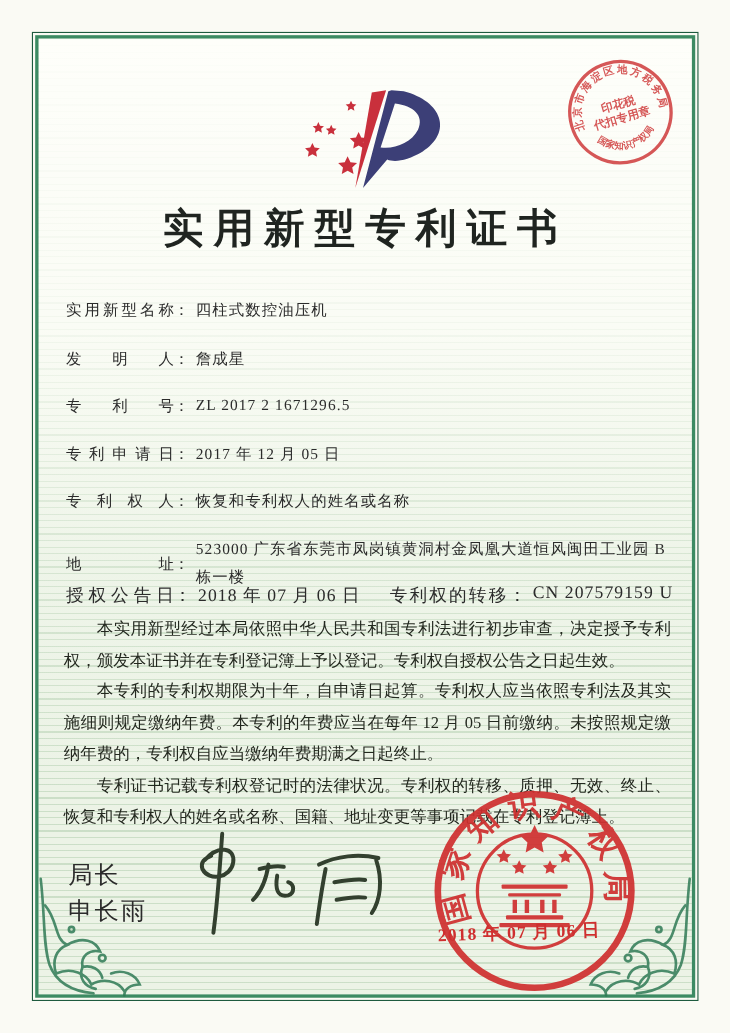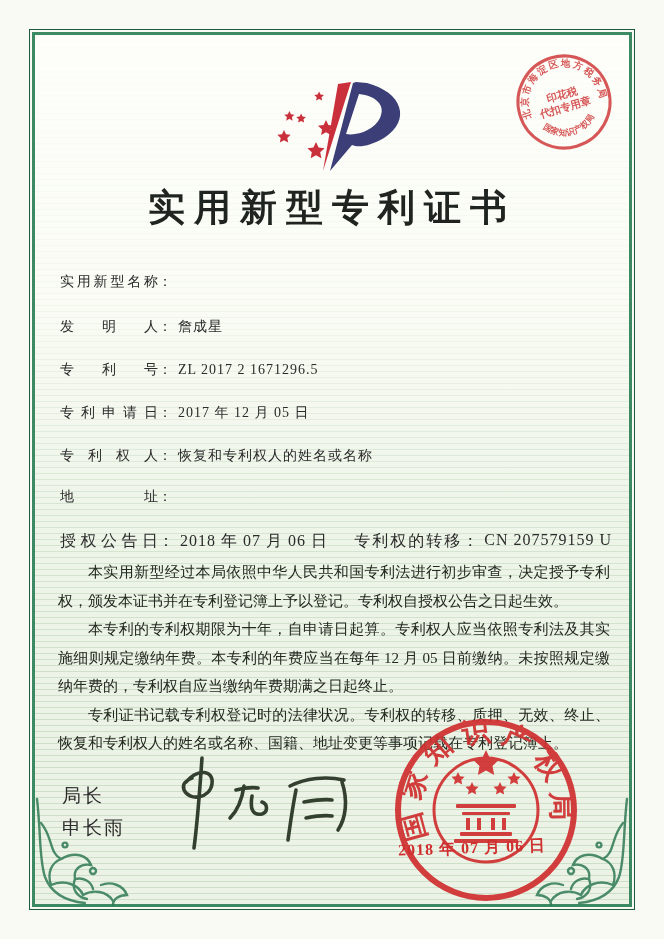--- a/index.html
+++ b/index.html
@@ -29,21 +29,21 @@
   .fields{position:absolute;left:60px;top:0;width:552px;}
   .frow{position:absolute;left:0;display:flex;font-size:14px;align-items:center;}
   .flabel{display:inline-block;width:98px;text-align:justify;text-align-last:justify;flex:0 0 98px;}
   .fcolon{flex:0 0 auto;}
   .fvalue{margin-left:6px;letter-spacing:1px;}
   .frow.addr .fvalue{width:430px;line-height:25px;}
   .dualrow{position:absolute;left:0;width:552px;display:flex;justify-content:space-between;font-size:16px;align-items:center;}
   .dualrow .pair{display:flex;}
   .paras{position:absolute;left:58px;top:558px;width:552px;}
   .paras p{margin:0;text-indent:2em;font-size:15px;line-height:28.5px;text-align:justify;color:#23281f;}
-  .officer{position:absolute;left:62px;top:780px;font-size:19px;line-height:32px;letter-spacing:2px;}
+  .officer{position:absolute;left:62px;top:780px;font-size:22px;line-height:32px;letter-spacing:2px;}
   .signature{position:absolute;left:140px;top:752px;width:230px;height:105px;}
   .seal{position:absolute;left:388px;top:712px;width:196px;height:196px;opacity:0.92;}
   .seal-date{position:absolute;left:398px;top:838px;font-size:16px;color:#cf2f2f;
     letter-spacing:1px;transform:rotate(-2deg);font-weight:bold;}
   .tax-stamp{position:absolute;left:512px;top:50px;width:104px;height:104px;
     transform:rotate(-16deg);opacity:0.85;}
   .footer{position:absolute;left:0;top:885px;width:100%;text-align:center;font-size:14px;color:#333;}
   .corner{position:absolute;width:115px;height:115px;}
   .corner.bl{left:31px;top:793px;}
   .corner.br{right:31px;top:793px;transform:scaleX(-1);}
@@ -96,20 +96,21 @@
     <path d="M94,10 L105,11 C140,20 150,48 122,66 C108,74 97,76 90,73 L68,99 L91,11 Z
              M97,22 L84,62 C96,64 112,58 118,46 C124,33 114,24 97,22 Z" fill="#3c3f77" fill-rule="evenodd"></path>
   </svg>
 
   <div class="title">实用新型专利证书</div>
 
   <div class="fields">
     <div class="frow" style="top:273px">
       <span class="flabel">实用新型名称</span>
         <span class="fcolon">：</span>
+        <span class="fvalue">四柱式数控油压机</span>
     </div>
     <div class="frow" style="top:318px">
       <span class="flabel">发明人</span>
         <span class="fcolon">：</span>
         <span class="fvalue">詹成星</span>
     </div>
     <div class="frow" style="top:361px">
       <span class="flabel">专利号</span>
         <span class="fcolon">：</span>
         <span class="fvalue">ZL 2017 2 1671296.5</span>
@@ -120,20 +121,21 @@
         <span class="fvalue">2017 年 12 月 05 日</span>
     </div>
     <div class="frow" style="top:447px">
       <span class="flabel">专利权人</span>
         <span class="fcolon">：</span>
         <span class="fvalue">恢复和专利权人的姓名或名称</span>
     </div>
     <div class="frow addr" style="top:488px">
       <span class="flabel">地址</span>
         <span class="fcolon">：</span>
+        <span class="fvalue">523000 广东省东莞市凤岗镇黄洞村金凤凰大道恒风闽田工业园 B 栋一楼</span>
     </div>
     <div class="dualrow" style="top:531px">
       <span class="pair">
         <span class="flabel">授权公告日</span>
           <span class="fcolon">：</span>
           <span class="fvalue">2018 年 07 月 06 日</span>
       </span>
       <span class="pair">
         <span style="letter-spacing:2px">专利权的转移</span>
           <span class="fcolon">：</span>

